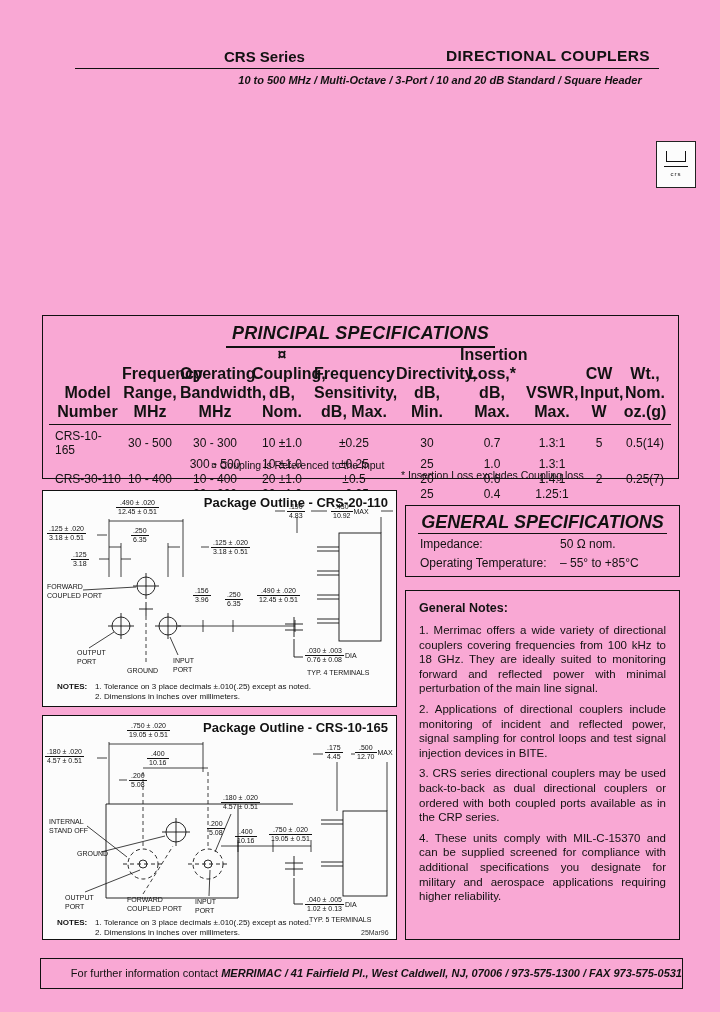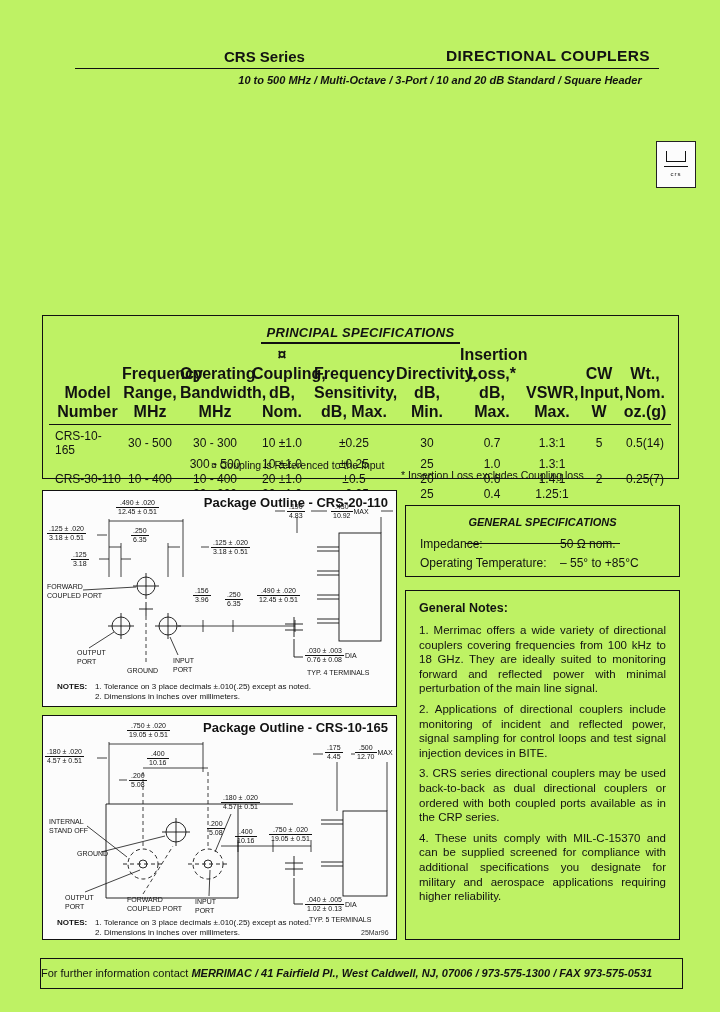--- a/index.html
+++ b/index.html
@@ -1,35 +1,35 @@
 <!DOCTYPE html>
 <html><head>
 <meta charset="utf-8">
 <style>
   html,body{margin:0;padding:0;background:#ffffff;}
-  .page{position:relative;width:720px;height:1012px;background:#bef264;
+  .page{position:relative;width:720px;height:1012px;background:#f9a8d4;
         font-family:"Liberation Sans",sans-serif;color:#121212;overflow:hidden;}
 
   
   .hdr-series{position:absolute;left:224px;top:48px;font-size:15px;font-weight:bold;}
   .hdr-product{position:absolute;left:446px;top:47px;font-size:15.5px;font-weight:bold;letter-spacing:.4px;}
   .hdr-rule{position:absolute;left:75px;top:68px;width:584px;height:0;border-top:1.6px solid #111;}
   .hdr-sub{position:absolute;left:205px;top:74px;width:470px;text-align:center;
            font-size:11px;font-weight:bold;font-style:italic;}
 
   
   .logo-box{position:absolute;left:656px;top:141px;width:38px;height:45px;border:1px solid #222;background:#fcfcfc;}
   .logo-u{width:18px;height:10px;border-left:1.6px solid #111;border-right:1.6px solid #111;border-bottom:1.6px solid #111;margin:9px auto 0 auto;}
   .logo-line{width:24px;border-top:1px solid #111;margin:4px auto 0 auto;}
   .logo-text{text-align:center;font-size:6px;letter-spacing:1px;margin-top:4px;}
 
   
   .spec-box{position:absolute;left:42px;top:315px;width:635px;height:162px;border:1.4px solid #111;}
   .spec-title-wrap{position:absolute;left:0;top:7px;width:100%;text-align:center;}
-  .spec-title-wrap span{display:inline-block;font-size:13px;font-weight:bold;font-style:italic;
+  .spec-title-wrap span{display:inline-block;font-size:18px;font-weight:bold;font-style:italic;
         letter-spacing:.3px;border-bottom:2px solid #111;padding:0 6px 2px 6px;}
   table.spec{position:absolute;left:6px;top:30px;border-collapse:collapse;table-layout:fixed;width:622px;}
   table.spec th{font-size:16px;font-weight:bold;line-height:1.18;vertical-align:bottom;
         white-space:pre-line;text-align:center;padding:0 1px 2px 1px;border-bottom:1.8px solid #111;}
   table.spec th.c0{text-align:center;padding-left:6px;}
   table.spec td{font-size:12px;height:15px;text-align:center;padding:0;}
   table.spec td.c0{text-align:left;padding-left:6px;}
   table.spec tr.first td{padding-top:4px;}
   .spec-fn-left{position:absolute;left:168px;top:143px;font-size:10.5px;}
   .spec-fn-right{position:absolute;left:358px;top:153px;font-size:10.5px;}
@@ -48,34 +48,34 @@
   .dim .sfx{margin-left:1px;font-size:7px;}
   .plabel{position:absolute;font-size:7px;line-height:8.5px;white-space:pre-line;}
   .onote-label{position:absolute;font-size:8px;font-weight:bold;}
   .onote{position:absolute;font-size:8px;}
   .odate{position:absolute;font-size:7px;color:#333;}
   .tnote{position:absolute;font-size:7px;}
 
   
   .gs-box{position:absolute;left:405px;top:505px;width:273px;height:70px;border:1.4px solid #111;}
   .gs-title-wrap{position:absolute;left:0;top:6px;width:100%;text-align:center;}
-  .gs-title-wrap span{display:inline-block;font-size:11px;font-weight:bold;font-style:italic;
-        border-bottom:1.8px solid #111;padding:0 3px 15px 3px;}
+  .gs-title-wrap span{display:inline-block;font-size:18px;font-weight:bold;font-style:italic;
+        border-bottom:1.8px solid #111;padding:0 3px 0 3px;}
   .gs-row{position:absolute;left:14px;width:250px;font-size:12px;}
   .gs-row .gs-val{position:absolute;left:140px;top:0;}
 
   
   .gn-box{position:absolute;left:405px;top:590px;width:273px;height:348px;border:1.4px solid #111;}
   .gn-inner{position:absolute;left:13px;top:10px;width:247px;}
   .gn-title{font-size:12.5px;font-weight:bold;margin-bottom:8px;}
   .gnote{font-size:11.5px;line-height:14.6px;text-align:justify;margin-bottom:6px;}
 
   
   .footer-box{position:absolute;left:40px;top:958px;width:641px;height:29px;border:1.2px solid #111;
-        text-align:left;line-height:29px;font-size:11px;white-space:nowrap;}
+        text-align:right;line-height:29px;font-size:11px;white-space:nowrap;}
   .footer-box .f-contact{font-weight:bold;font-style:italic;}
 
   svg line, svg polyline, svg circle, svg rect{stroke:#111;fill:none;}
 </style>
 </head>
 <body>
 
 <div class="page">
 
   <div class="hdr-series">CRS Series</div>

